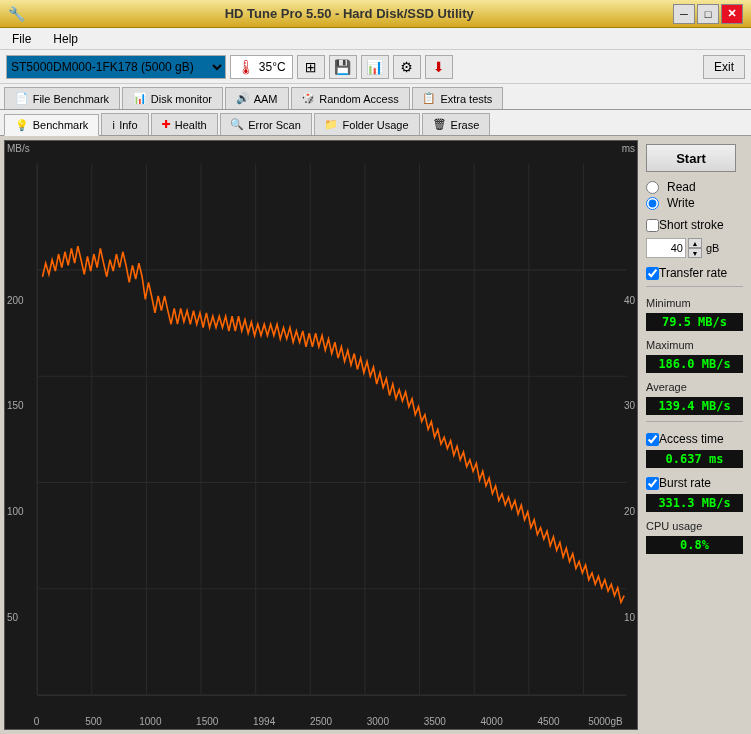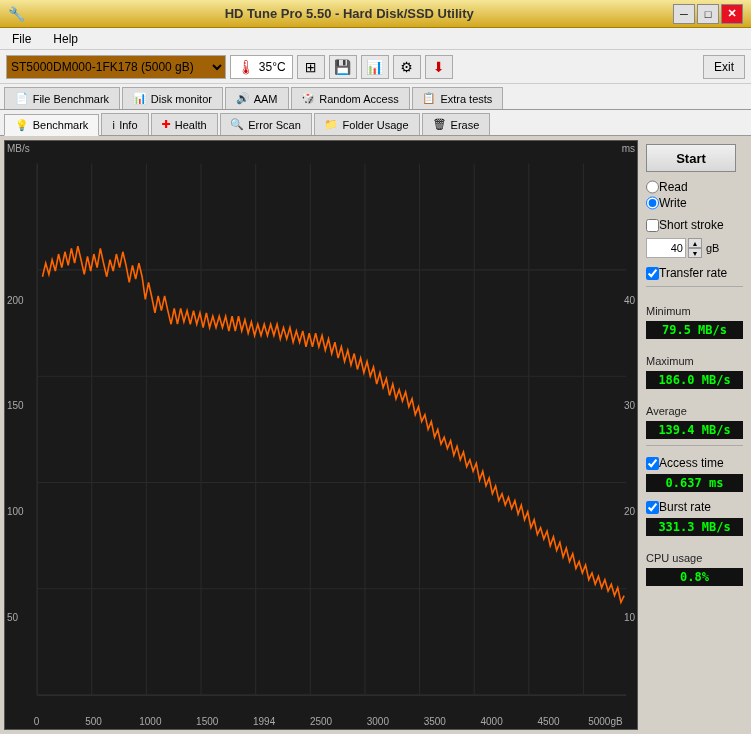--- a/index.html
+++ b/index.html
@@ -66,21 +66,21 @@
       align-items: center;
       padding: 0 6px;
       gap: 4px;
       border-bottom: 1px solid #ccc;
     }
     #drive-select {
       width: 220px;
       height: 24px;
       font-size: 12px;
       border: 1px solid #aaa;
-      background: #a16207;
+      background: #0369a1;
     }
     .toolbar-icon {
       width: 28px; height: 24px;
       background: #e8e8e8;
       border: 1px solid #aaa;
       display: flex; align-items: center; justify-content: center;
       font-size: 14px;
       cursor: pointer;
     }
     .temp-display {
@@ -156,21 +156,21 @@
       flex-direction: column;
       gap: 4px;
       padding: 4px;
       background: #d4d0c8;
     }
     .radio-group {
       display: flex; flex-direction: column; gap: 2px;
       margin-top: 4px;
     }
     .radio-row {
-      display: flex; gap: 0;
+      display: flex; align-items: center; gap: 8px;
     }
     .radio-row input[type=radio] { margin: 0; }
     .checkbox-row {
       display: flex; align-items: center; gap: 0;
       margin-top: 4px;
     }
     .spin-row {
       display: flex; align-items: center; gap: 2px;
       margin-top: 2px;
     }
@@ -190,21 +190,21 @@
       border: 1px solid #999;
       font-size: 7px;
       cursor: pointer;
       display: flex; align-items: center; justify-content: center;
       line-height: 1;
     }
 
     .stat-label {
       font-size: 11px;
       color: #222;
-      margin-top: 12px;
+      margin-top: 4px;
     }
     .stat-value {
       background: #111;
       color: #00ff00;
       text-align: center;
       font-size: 12px;
       font-weight: bold;
       padding: 2px 4px;
       width: 100%;
       font-family: monospace;

